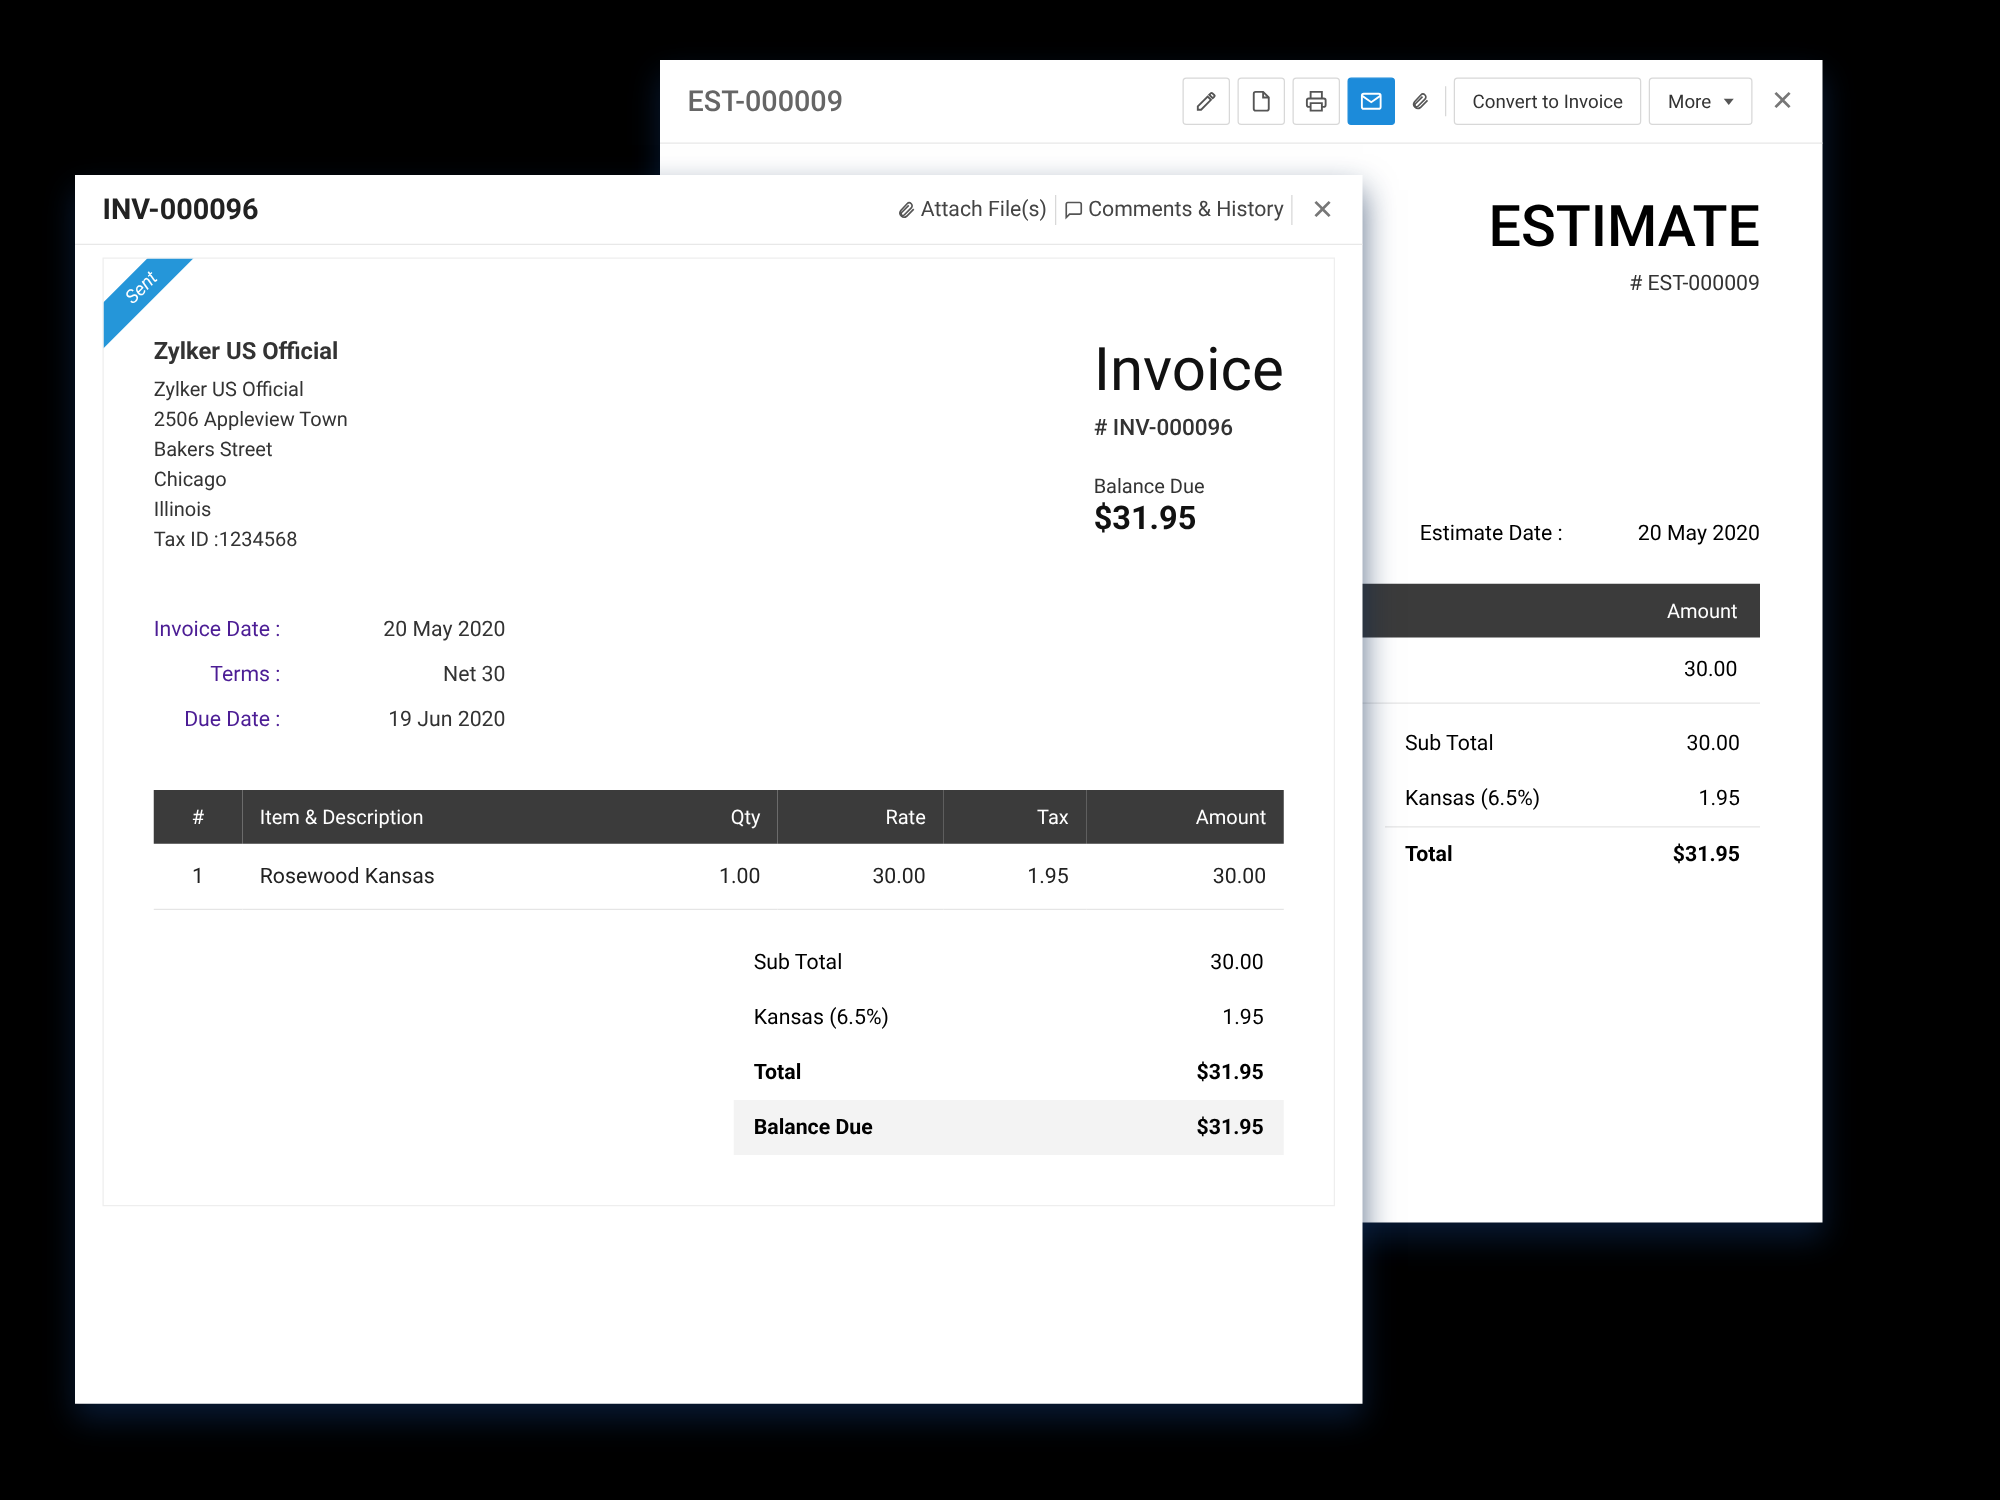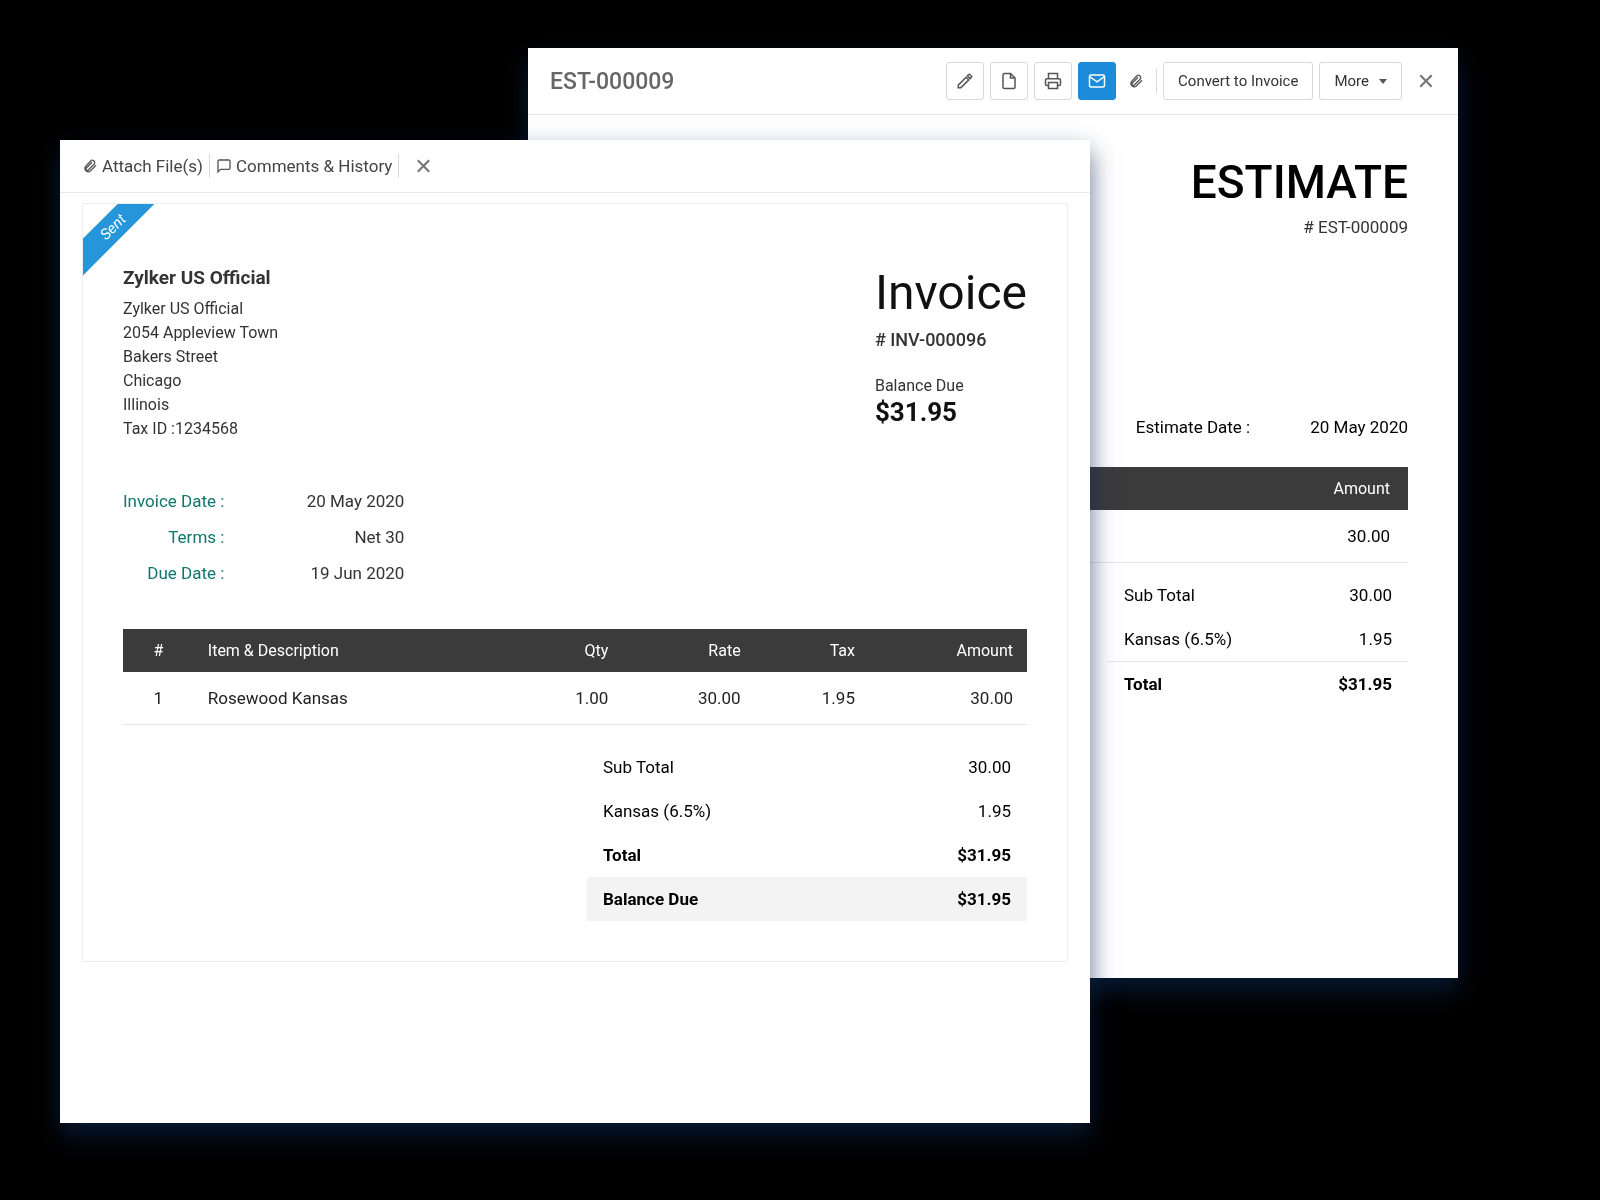--- a/index.html
+++ b/index.html
@@ -192,21 +192,21 @@
 .billto-name { color: #2277e0; font-weight: 500; cursor: pointer; }
 .meta-table {
   font-size: 17px;
 }
 .meta-row-item {
   display: flex;
   gap: 60px;
   justify-content: flex-end;
   margin-bottom: 16px;
 }
-.meta-label { color: #0f766e; }
+.meta-label { color: #4c1d95; }
 .meta-value { color: #333; min-width: 120px; text-align: right; }
 table.items {
   width: 100%;
   border-collapse: collapse;
   margin-top: 30px;
 }
 table.items thead th {
   background: #3b3b3b;
   color: #fff;
   font-weight: 400;
@@ -374,20 +374,21 @@
       <div class="total-row bold" style="border-top:1px solid #e5e5e5;">
         <span>Total</span>
         <span>$31.95</span>
       </div>
     </div>
   </div>
 </div>
 
 <div class="invoice-panel">
   <div class="panel-header">
+    <div class="panel-title" style="color:#222;font-weight:700;">INV-000096</div>
     <div class="toolbar">
       <div class="link-btn">
         <svg viewBox="0 0 24 24" width="16" height="16" fill="none" stroke="#555" stroke-width="2">
             <path d="M21 11l-8.5 8.5a5 5 0 0 1-7-7L13 4.5a3.5 3.5 0 1 1 5 5L9.5 18a2 2 0 1 1-3-3L15 6.5"></path>
           </svg>
         <span>Attach File(s)</span>
       </div>
       <div class="divider"></div>
       <div class="link-btn">
         <svg viewBox="0 0 24 24" width="16" height="16" fill="none" stroke="#555" stroke-width="2">
@@ -401,21 +402,21 @@
   </div>
   <div class="doc-body">
     <div class="doc-inner">
       <div class="sent-banner">
         <div class="sent-ribbon">Sent</div>
       </div>
       <div class="doc-top">
         <div class="from-block">
           <div class="from-title">Zylker US Official</div>
           <div>Zylker US Official</div>
-          <div>2054 Appleview Town</div>
+          <div>2506 Appleview Town</div>
           <div>Bakers Street</div>
           <div>Chicago</div>
           <div>Illinois</div>
           <div>Tax ID :1234568</div>
         </div>
         <div class="title-block">
           <div class="doc-title">Invoice</div>
           <div class="doc-num"># INV-000096</div>
           <div class="balance-label">Balance Due</div>
           <div class="balance-value">$31.95</div>

